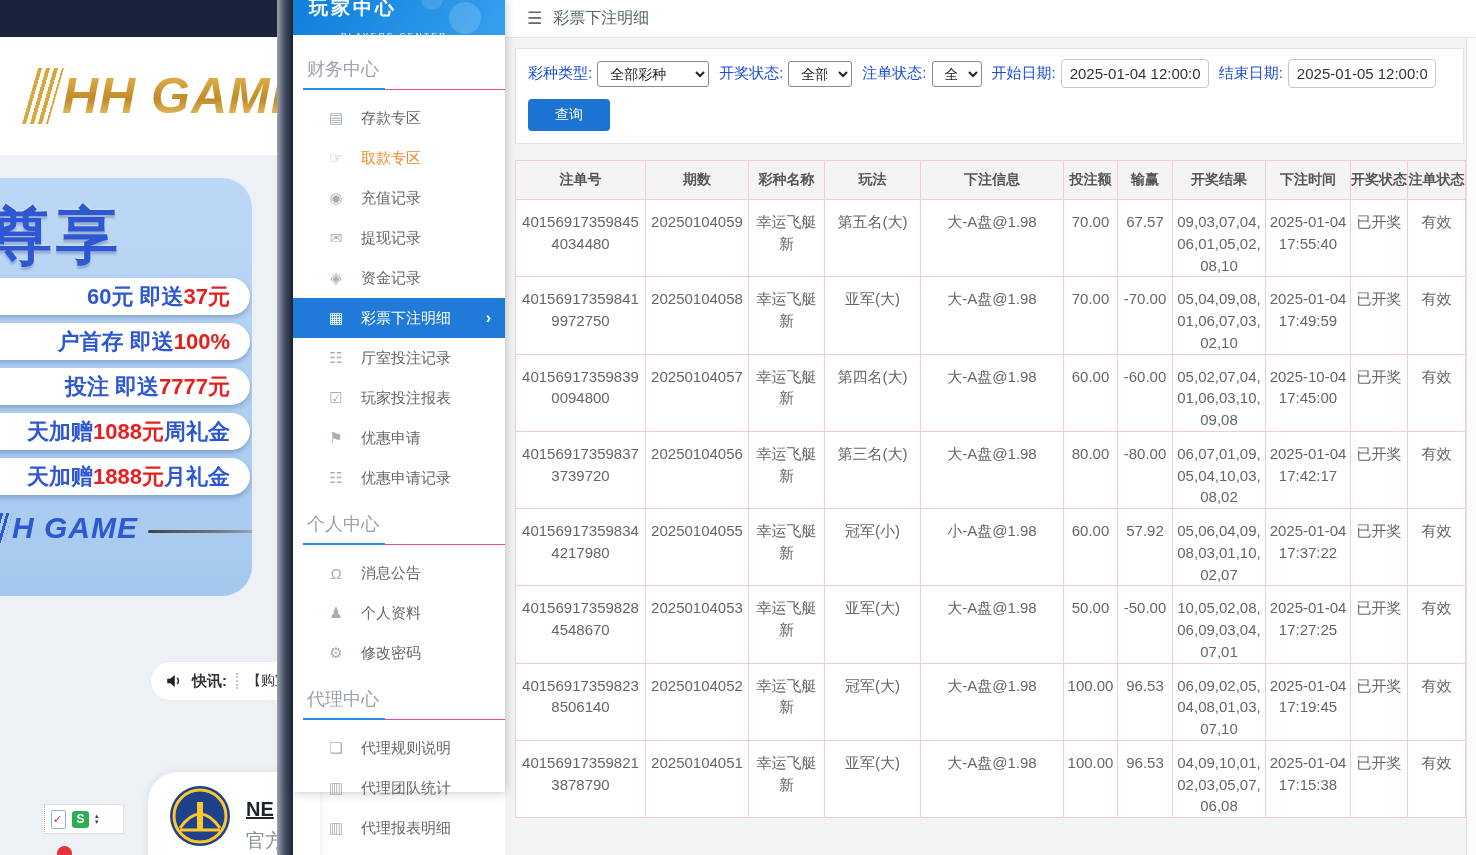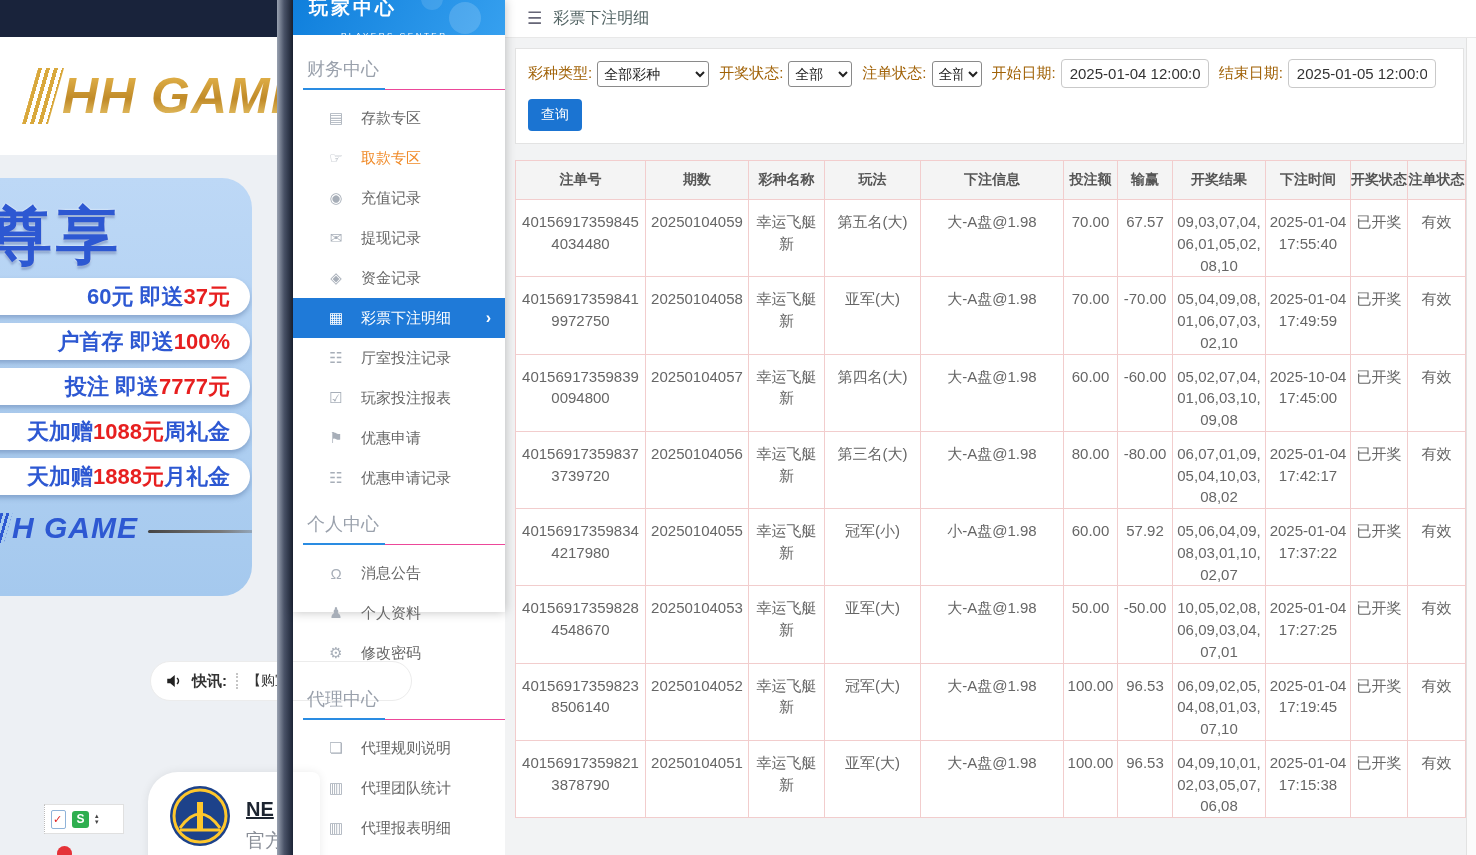--- a/index.html
+++ b/index.html
@@ -46,21 +46,21 @@
     border-radius:30px 8px 0 0; box-shadow:0 0 10px rgba(0,0,0,.08); }
   .team-logo { position:absolute; left:20px; top:12px; }
   .card-title { position:absolute; left:98px; top:26px; font-size:20px; font-weight:800; color:#1c2430;text-decoration:underline; }
   .card-sub { position:absolute; left:98px; top:56px; font-size:19px; color:#8a8f98; }
 
   
   .drawer-shadow { position:absolute; left:277px; top:0; width:16px; height:855px; z-index:2;
     background:linear-gradient(90deg,#9aa2b1 0%, #4a5368 45%, #1c2436 100%); }
 
   
-  .sidebar { position:absolute; left:293px; top:0; width:212px; height:612px; background:#fff; z-index:3; box-shadow:0 0 10px rgba(0,0,0,.25); }
+  .sidebar { position:absolute; left:293px; top:0; width:212px; height:792px; background:#fff; z-index:3; box-shadow:0 0 10px rgba(0,0,0,.25); }
   .sb-header { position:relative; height:35px; background:linear-gradient(120deg,#0f7fdc,#36a0ef); color:#fff; padding-left:16px; overflow:hidden; }
   .sb-header::before { content:""; position:absolute; right:24px; top:2px; width:32px; height:32px; border-radius:50%; background:rgba(255,255,255,.16); }
   .sb-header::after { content:""; position:absolute; right:62px; top:-12px; width:22px; height:22px; border-radius:50%; background:rgba(255,255,255,.12); }
   .sb-title { font-size:19px; font-weight:700; letter-spacing:3px; line-height:19px; margin-top:-2px; }
   .sb-sub { font-size:8px; letter-spacing:2.5px; margin-top:14px;padding-left:32px; }
   .sb-body { padding-top:22px; }
   .sb-section { margin:0 0 8px 10px; padding-bottom:8px; border-bottom:1px solid #ec4899; position:relative; }
   .sb-section.gap { margin-top:14px; }
   .sb-section-title { font-size:18px; color:#9aa1ac; padding-left:4px; }
   .sb-section::after { content:""; position:absolute; left:0; bottom:-1px; width:82px; height:2px; background:#2a8ce2; }
@@ -74,27 +74,27 @@
   
   .main { position:absolute; left:505px; top:0; width:971px; height:855px; background:#fff; z-index:1; }
   .main-header { height:38px; background:#fff; border-bottom:1px solid #e8e8e8; display:flex; align-items:center; padding-left:22px; gap:11px; }
   .burger { font-size:17px; color:#667; cursor:pointer; }
   .page-title { font-size:16px; color:#566; }
   .content { position:absolute; left:0; top:38px; width:961px; height:817px; background:#f2f3f4; padding:10px 0 0 10px; }
   .right-strip { position:absolute; right:0; top:38px; width:10px; height:817px; background:#fbfbfb; border-left:1px solid #e2e2e2; }
 
   .filter-card { width:949px; background:#fff; border:1px solid #e3e3e3; padding:10px 12px 12px; }
   .filter-row { display:flex; align-items:center; flex-wrap:nowrap; }
-  .filter-row label { font-size:15px; color:#a16207; margin-right:5px; white-space:nowrap; }
+  .filter-row label { font-size:15px; color:#1d4ed8; margin-right:5px; white-space:nowrap; }
   .filter-row .grp { margin-right:10px; display:flex; align-items:center; }
-  .filter-row select { height:26px; font-size:14px; color:#222; border:1px solid #8a8a8a; border-radius:3px; background:#fff; padding:0 2px; }
+  .filter-row select { height:26px; font-size:14px; color:#222; border:1px solid #8a8a8a; border-radius:3px; background:#fff; padding:0 8px; }
   .sel-lottery { width:112px; } .sel-draw { width:64px; } .sel-bet { width:50px; }
   .date-input { width:148px; height:29px; border:1px solid #c9c9c9; border-radius:4px; padding:0 8px; font-size:15px; color:#333;
     font-family:"Liberation Sans","DejaVu Sans",sans-serif; }
-  .query-btn { margin-top:11px; background:#1b74d2; color:#fff; border:none; border-radius:4px; padding:7px 13px; font-size:14px; cursor:pointer; }
+  .query-btn { margin-top:11px; background:#1b74d2; color:#fff; border:none; border-radius:4px; padding:7px 27px; font-size:14px; cursor:pointer; }
 
   table.bet-table { margin-top:16px; width:950px; border-collapse:collapse; background:#fff; table-layout:fixed; border:1px solid #e0e0e0; }
   .bet-table th { height:39px; background:#f4f4f4; font-weight:700; font-size:14px; color:#555; border:1px solid #f2cdcd; white-space:nowrap; overflow:hidden; }
   .bet-table td { height:76px; font-size:15px; color:#666; text-align:center; vertical-align:top; padding:11px 3px 0;
     border:1px solid #f2cdcd; line-height:1.45; }
   .bet-table .c0, .bet-table .c7 { word-break:break-all; }
 </style>
 </head>
 <body>
 

